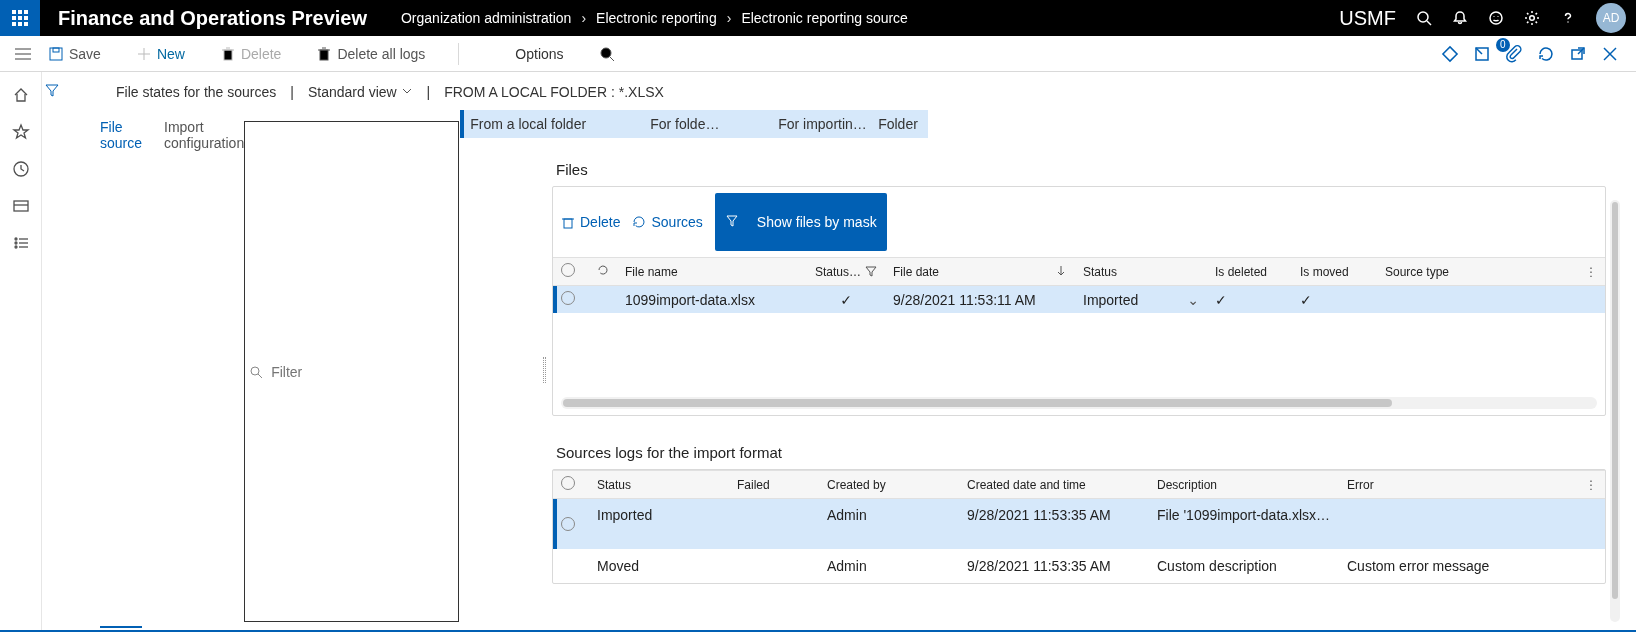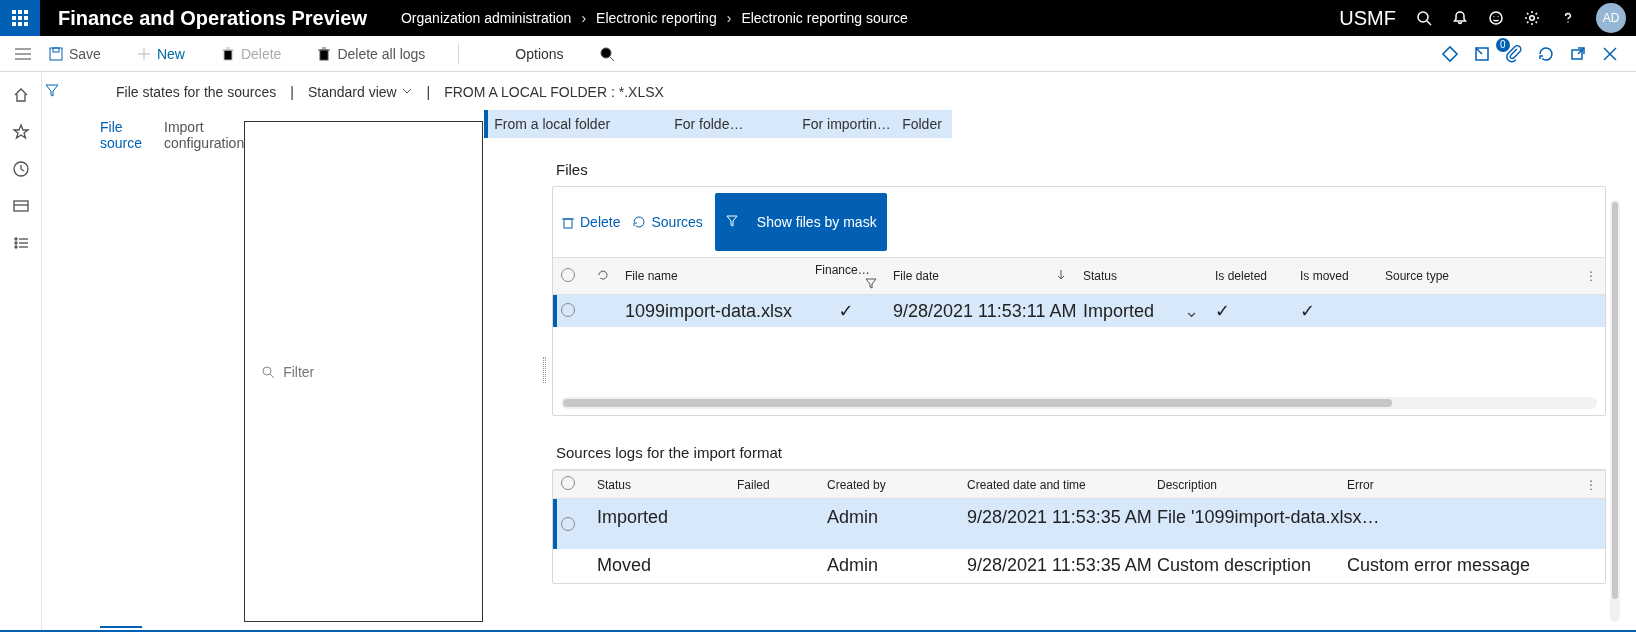--- a/index.html
+++ b/index.html
@@ -35,21 +35,21 @@
   .body{flex:1; display:flex; overflow:hidden;}
   .leftrail{width:42px; border-right:1px solid #e6e6e6; display:flex;flex-direction:column; gap:16px; padding-top:14px;align-items:center;}
   .leftrail svg{stroke:#505050;fill:none;stroke-width:1.3;}
   .content{flex:1; display:flex; flex-direction:column;}
   .main{flex:1;display:flex; overflow:hidden; padding:6px 0 0 0;}
   .left-pane{width:436px;  display:flex;flex-direction:row; padding:0 4px 0 0; border-right:1px solid transparent;}
   .tabs{display:flex;gap:22px;padding:0 0 0 0;margin-top:4px;}
   .tab{padding:6px 0 10px 0;color:#555;cursor:default;}
   .tab.active{color:#0160b4;font-weight:500;position:relative;}
   .tab.active::after{content:"";position:absolute;left:0;right:0;bottom:2px;height:2px;background:#0160b4;}
-  .filter-box{margin:12px 0 8px 0;border:1px solid #333;display:flex;align-items:center;padding:4px 16px;gap:6px;}
+  .filter-box{margin:12px 0 8px 0;border:1px solid #333;display:flex;align-items:center;padding:4px 4px;gap:6px;}
   .filter-box input{border:none;outline:none;flex:1;font-size:14px;color:#777;}
   .grid1{border:1px solid transparent;}
   .grid1 .row{display:flex;align-items:center;height:28px;font-size:14px;background:#d6e8fa;border-left:4px solid #0160b4;padding-left:6px;gap:10px;white-space:nowrap;overflow:hidden;}
   .grid1 .c1{width:170px;overflow:hidden;text-overflow:ellipsis;}
   .grid1 .c2{width:70px;overflow:hidden;text-overflow:ellipsis;}
   .grid1 .c3{width:90px;overflow:hidden;text-overflow:ellipsis;margin-left:48px;}
   .grid1 .c4{width:50px;}
   .hscroll{height:12px;background:#f1f1f1;border-radius:6px;margin-top:auto;margin-bottom:4px;position:relative;}
   .hscroll .thumb{position:absolute;left:2px;top:2px;height:8px;width:80%;background:#c7c7c7;border-radius:4px;}
   .splitter{width:16px;display:flex;align-items:center;justify-content:center;color:#999;}
@@ -58,21 +58,21 @@
   .sect-title{font-size:15px;color:#222;padding:4px 0 8px 4px;}
   .panel{border:1px solid #d9d9d9;border-radius:2px; min-height:230px; display:flex;flex-direction:column; position:relative; margin-bottom:24px;}
   .panel-toolbar{display:flex;align-items:center;gap:12px;padding:6px 8px;}
   .link{color:#0160b4;display:flex;align-items:center;gap:5px;}
   .link svg{stroke:#0160b4;fill:none;}
   .btn-primary{background:#0160b4;color:#fff;padding:21px 10px;border-radius:2px;display:flex;align-items:flex-start;gap:18px;}
   .btn-primary svg{stroke:#fff;fill:none;}
   table{border-collapse:collapse;width:100%;table-layout:fixed;}
   th{background:#f6f6f6;font-weight:400;text-align:left;padding:5px 8px;border-top:1px solid #e0e0e0;border-bottom:1px solid #e0e0e0;font-size:12px;color:#222;position:relative;white-space:nowrap;}
   th.sortable svg,{float:right;}
-  td{padding:5px 8px;font-size:18px;color:#222;white-space:nowrap;}
+  td{padding:5px 8px;font-size:14px;color:#222;white-space:nowrap;}
   tr.selected{background:#d6e8fa;}
   tr.selected.leftborder td:first-child{position:relative;}
   tr.selected.leftborder td:first-child::before{content:"";position:absolute;left:0;top:0;bottom:0;width:4px;background:#0160b4;}
   .rad{width:14px;height:14px;border:1px solid #888;border-radius:50%;display:inline-block;}
   .status-cell{display:flex;align-items:center;justify-content:space-between;}
   .chev{color:#555;}
   .hscroll2{height:12px;background:#f1f1f1;border-radius:6px;margin:6px 8px;position:relative;}
   .hscroll2 .thumb{position:absolute;left:2px;top:2px;height:8px;width:80%;background:#c7c7c7;border-radius:4px;}
   .panel2{border:1px solid #d9d9d9;border-radius:2px;}
   .panel2 tr.highlight td{background:#d6e8fa;height:50px;vertical-align:top;padding-top:8px;}
@@ -354,21 +354,21 @@
                 <col style="width:85px">
                 <col>
             </colgroup>
             <thead>
               <tr>
                 <th><span class="rad"></span></th>
                 <th><svg width="12" height="12" stroke="#555" fill="none">
                       <path d="M2 6a4 4 0 1 1 1.3 3"></path>
                     </svg></th>
                 <th>File name</th>
-                <th><span>Finance…</span> <svg width="12" height="12" style="float:right" stroke="#555" fill="none">
+                <th><span>Status…</span> <svg width="12" height="12" style="float:right" stroke="#555" fill="none">
                       <path d="M1 2h10l-4 5v4l-2-1V7z"></path>
                     </svg></th>
                 <th><span>File date</span> <svg width="12" height="12" style="float:right" stroke="#555" fill="none">
                       <line x1="6" y1="1" x2="6" y2="10"></line>
                       <path d="M3 7l3 3 3-3"></path>
                     </svg></th>
                 <th>Status</th>
                 <th>Is deleted</th>
                 <th>Is moved</th>
                 <th><span>Source type</span><span style="float:right;color:#555">⋮</span></th>

